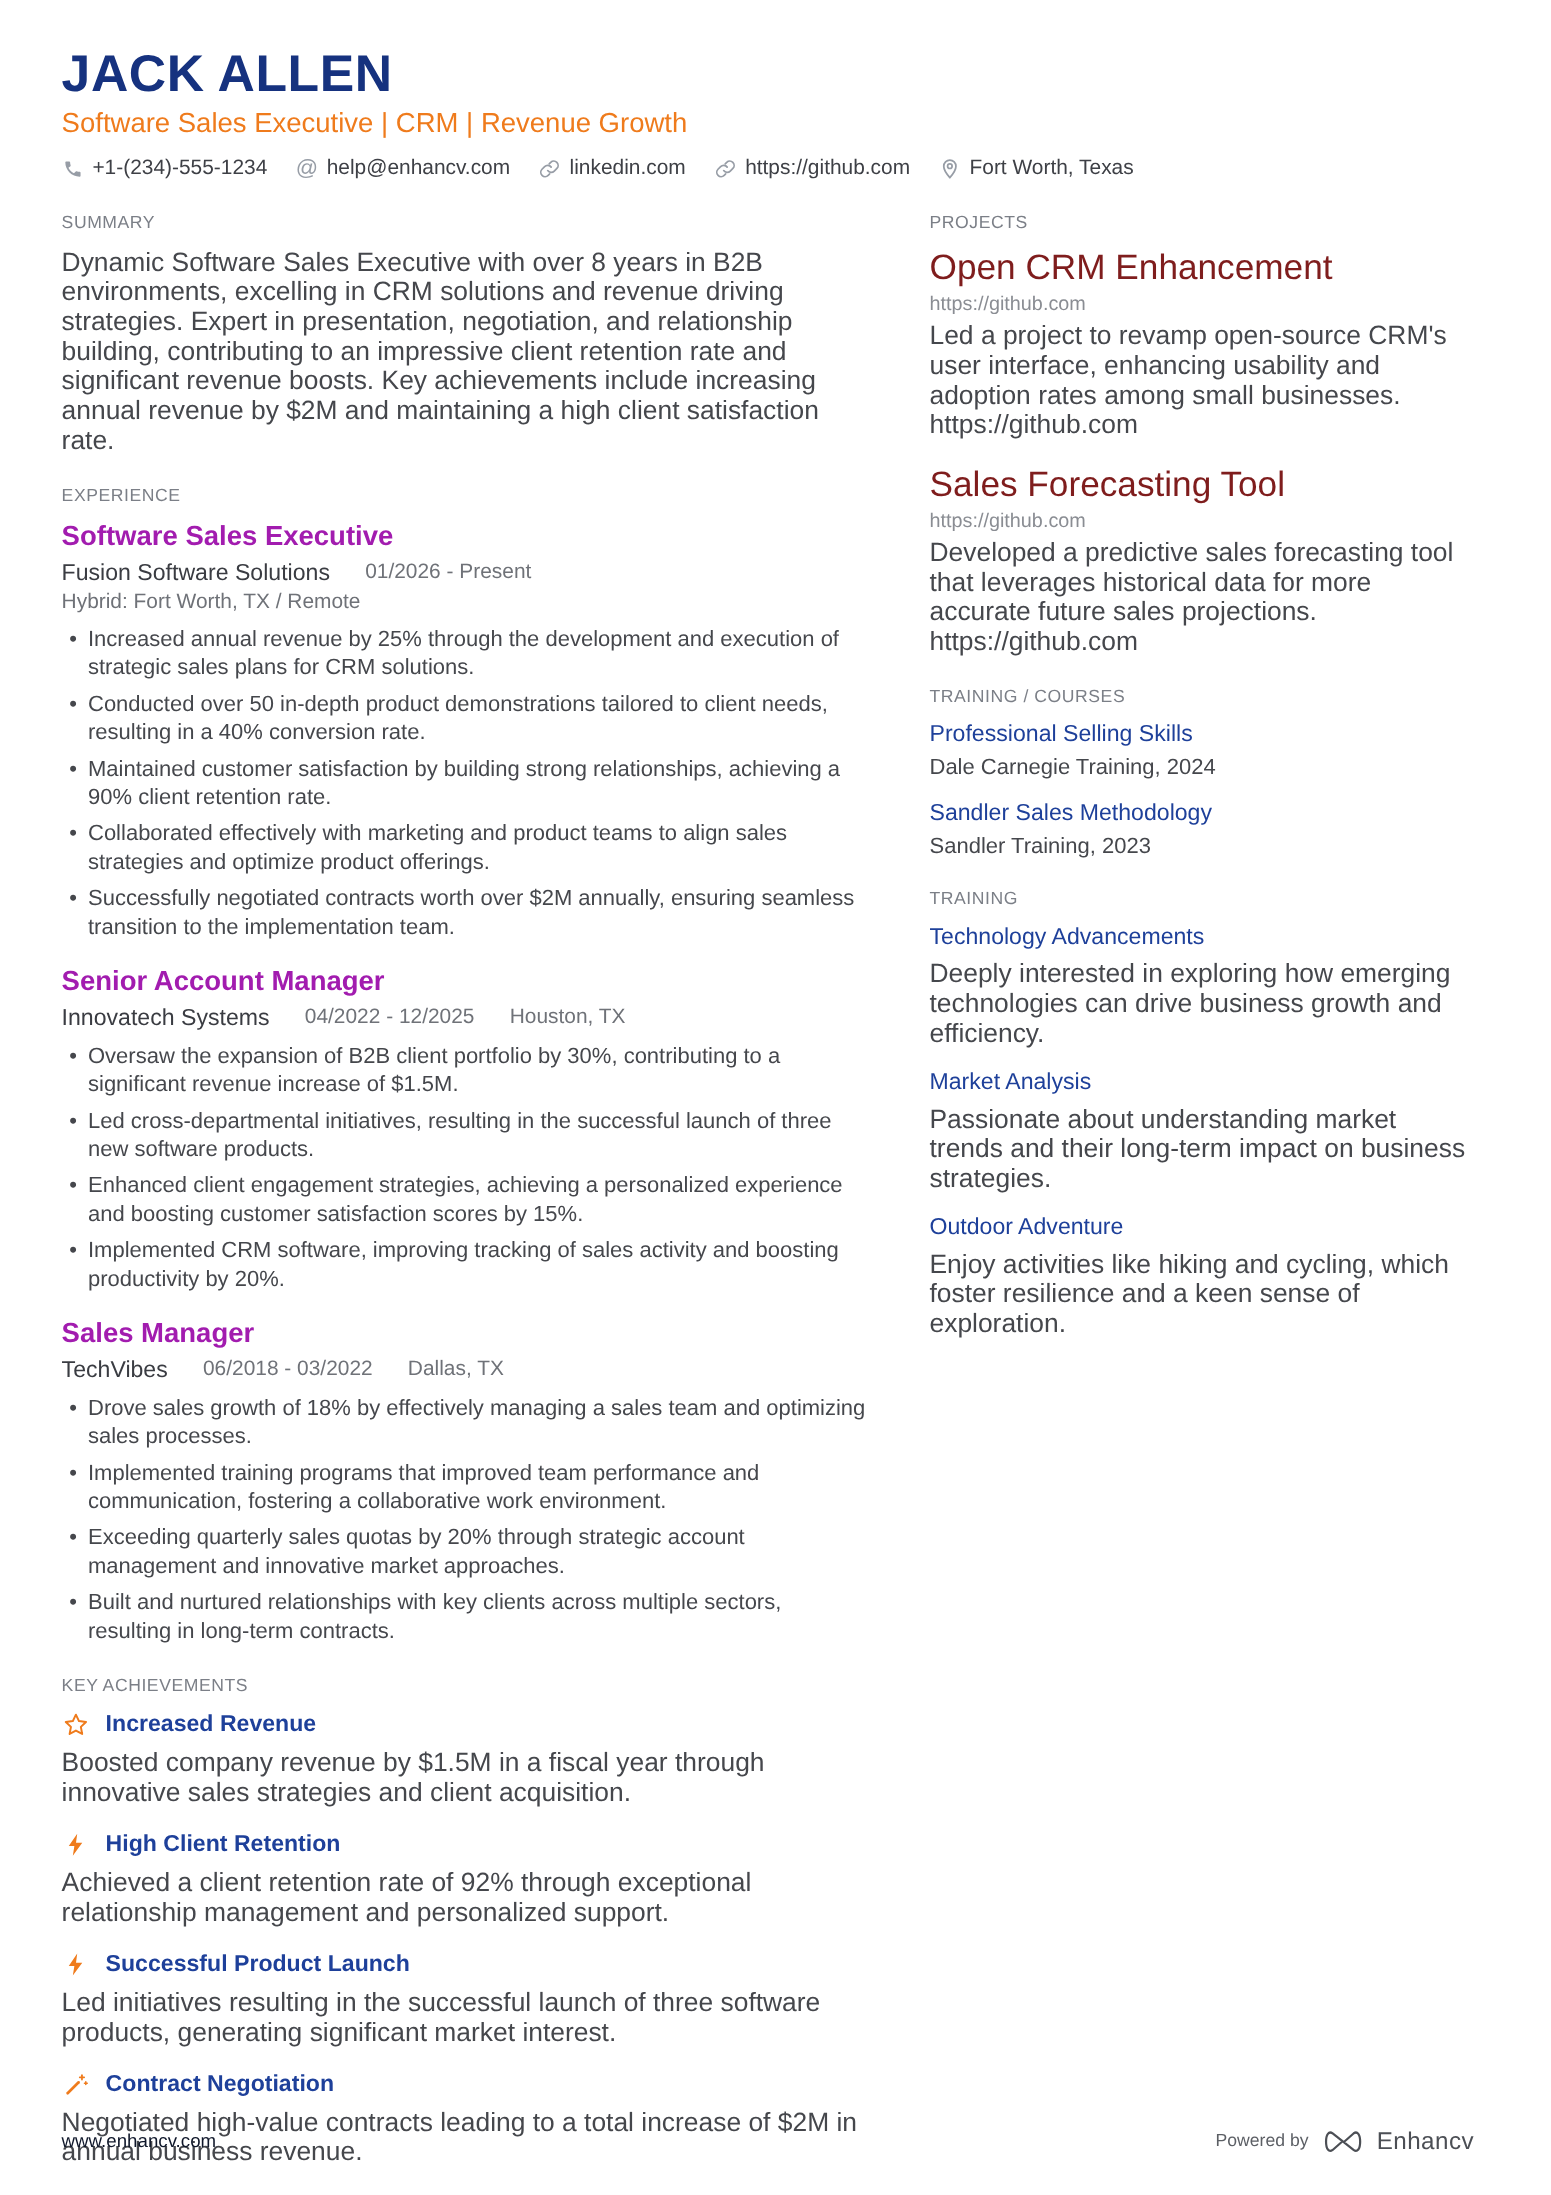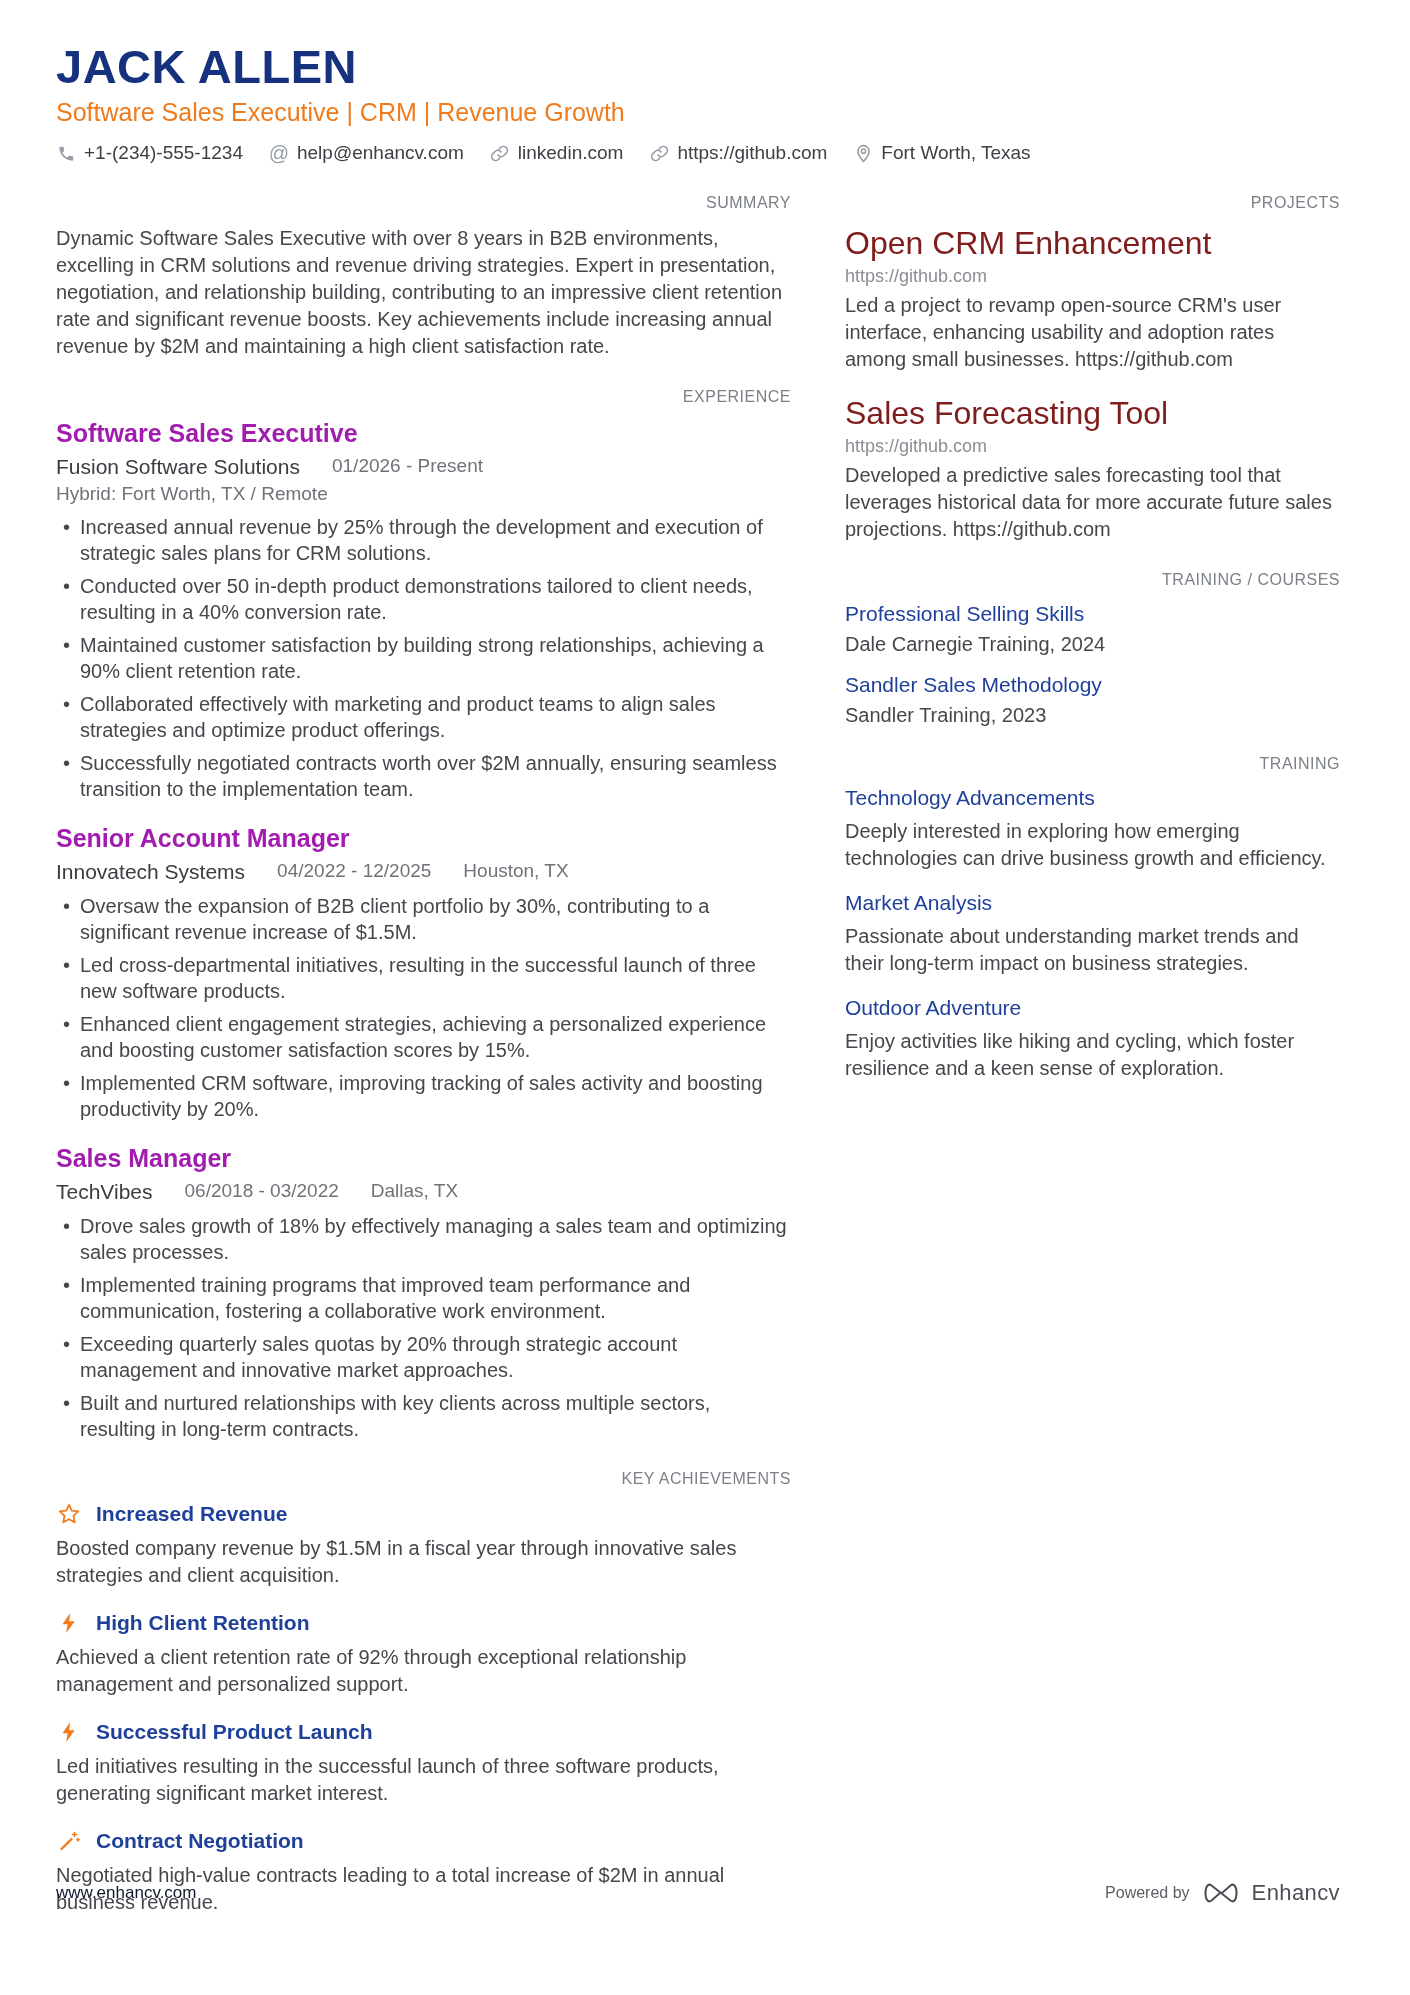--- a/index.html
+++ b/index.html
@@ -14,23 +14,23 @@
   .cicon{display:inline-flex;width:20px;height:20px;align-items:center;justify-content:center;color:#979da6;}
   .cicon svg{width:19px;height:19px;}
   .at{font-size:20px;color:#979da6;line-height:1;}
 
   
   .columns{display:flex;gap:54px;margin-top:30px;}
   .col-left{width:735px;flex:none;}
   .col-right{flex:1;min-width:0;}
 
   .section{margin-bottom:28px;}
-  .section-heading{font-size:16px;color:#7b7f87;letter-spacing:0.5px;margin-bottom:13px;text-align:right;}
-
-  .body-text{font-size:20px;line-height:27px;color:#45474c;}
+  .section-heading{font-size:16px;color:#7b7f87;letter-spacing:0.5px;margin-bottom:13px;}
+
+  .body-text{font-size:24px;line-height:27px;color:#45474c;}
 
   
   .job{margin-bottom:22px;}
   .job-title{font-size:25px;color:#a21caf;font-weight:600;margin-bottom:7px;}
   .job-meta{display:flex;align-items:flex-start;gap:32px;}
   .company{font-size:21px;color:#3a3c42;font-weight:500;}
   .meta-gray{font-size:19px;color:#6f7278;}
   .job-loc-line{margin-top:4px;}
   .bullets{list-style:none;margin:9px 0 0;padding:0;}
   .bullets li{position:relative;padding-left:24px;margin-bottom:7px;font-size:20px;line-height:26px;color:#45474c;}

